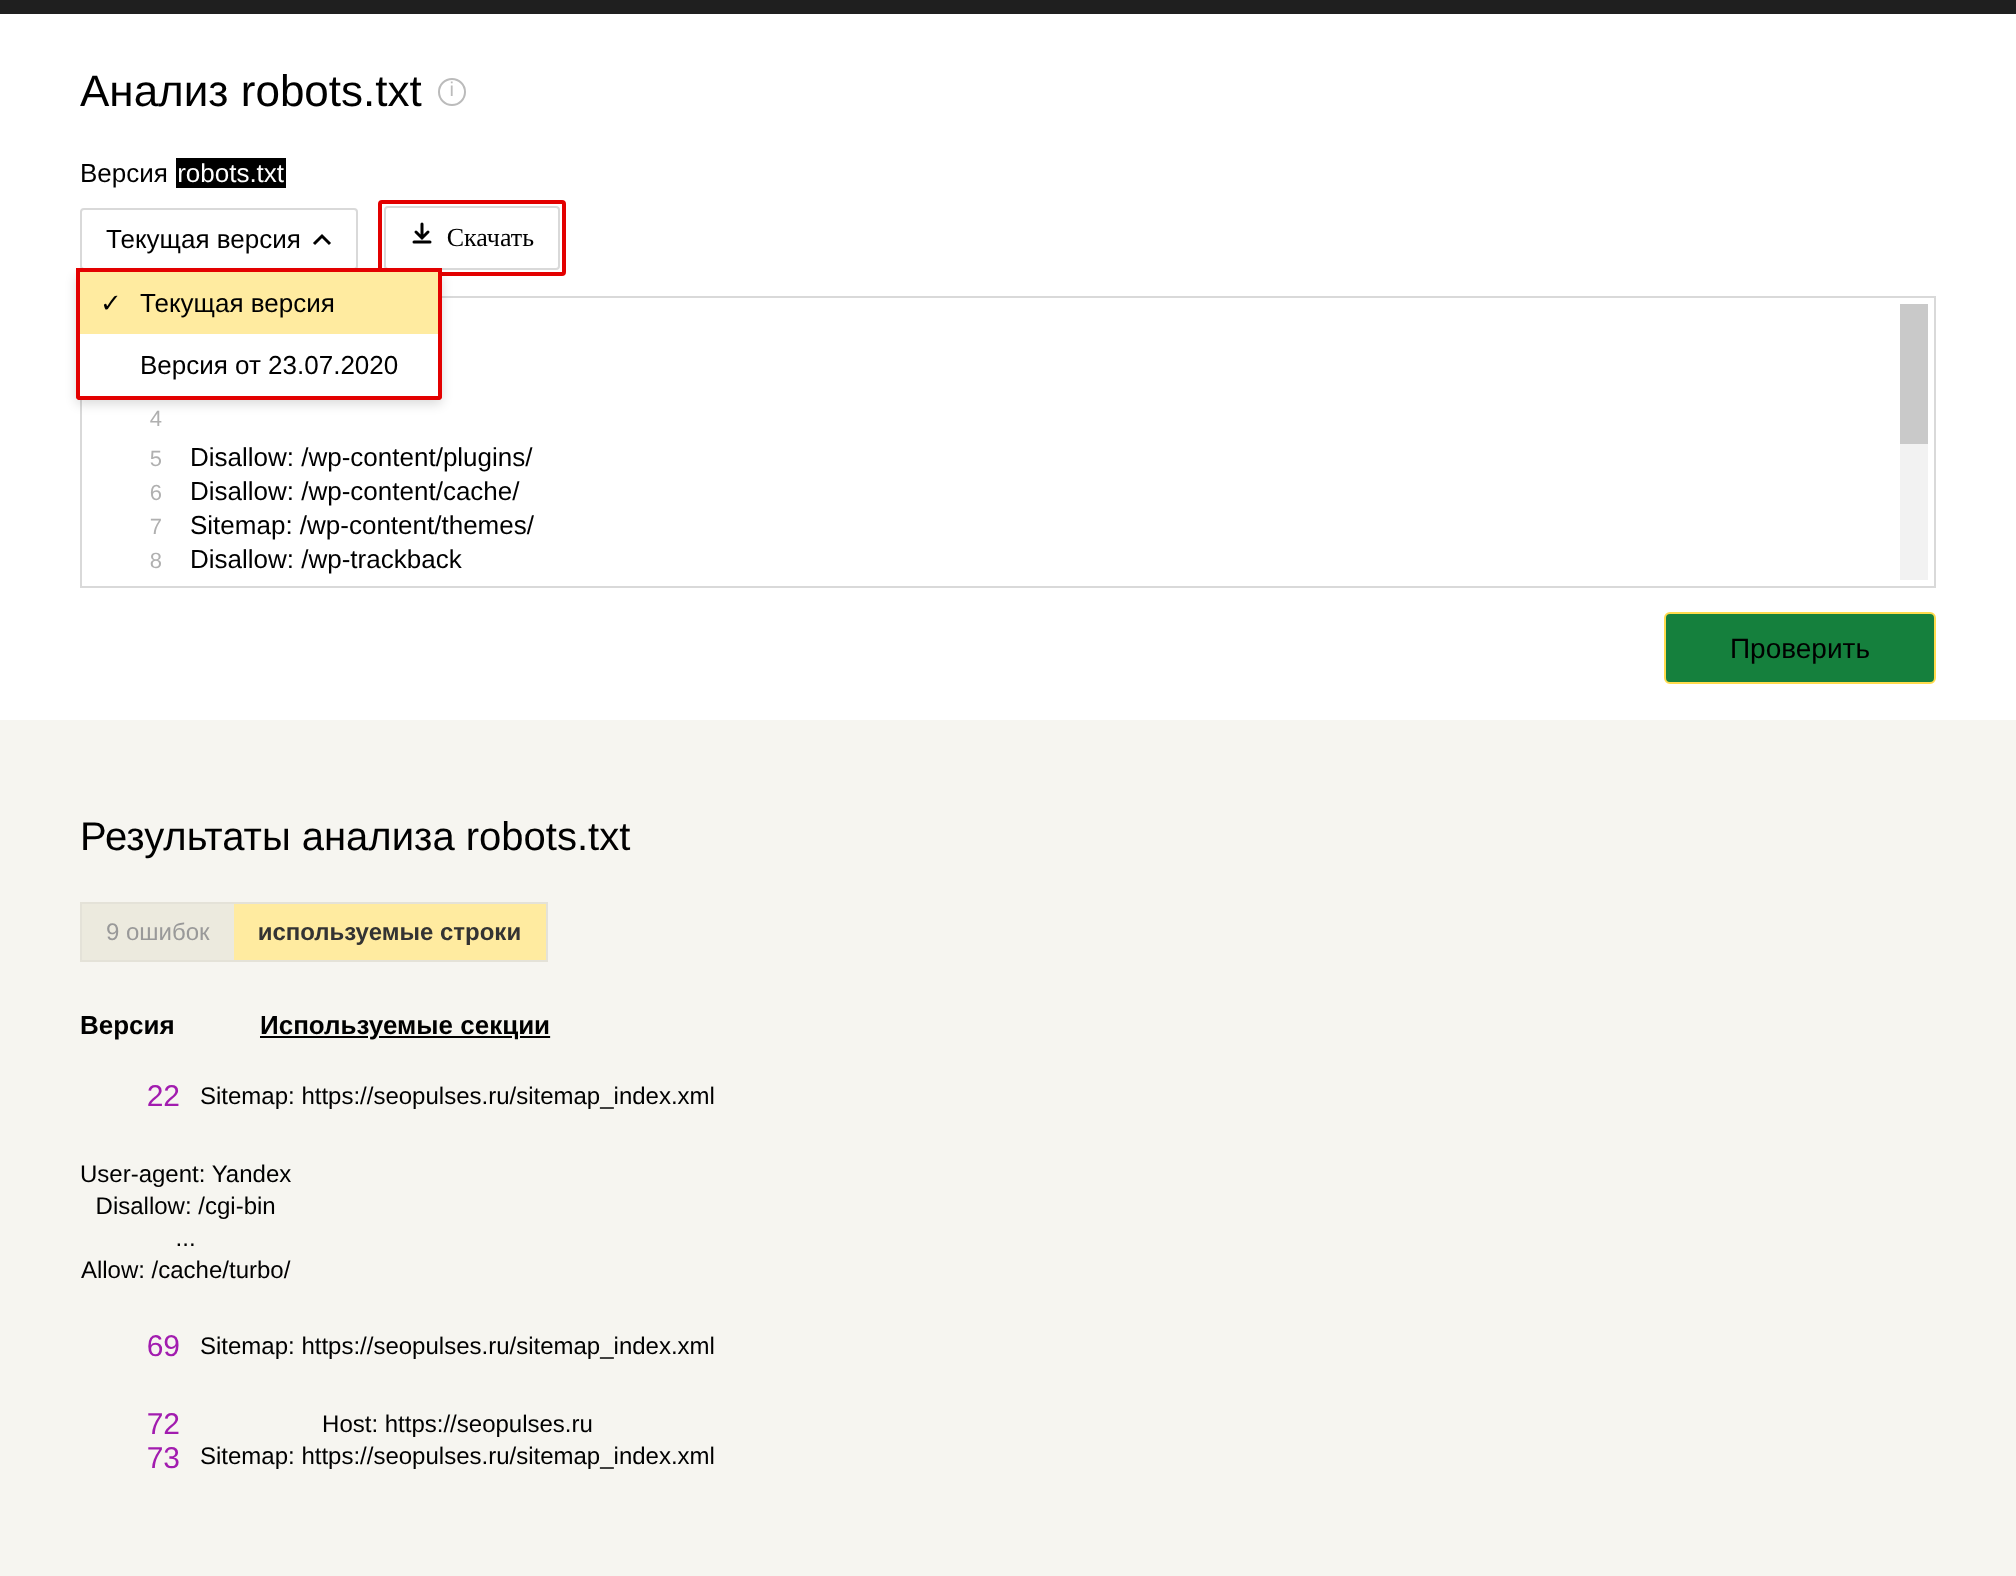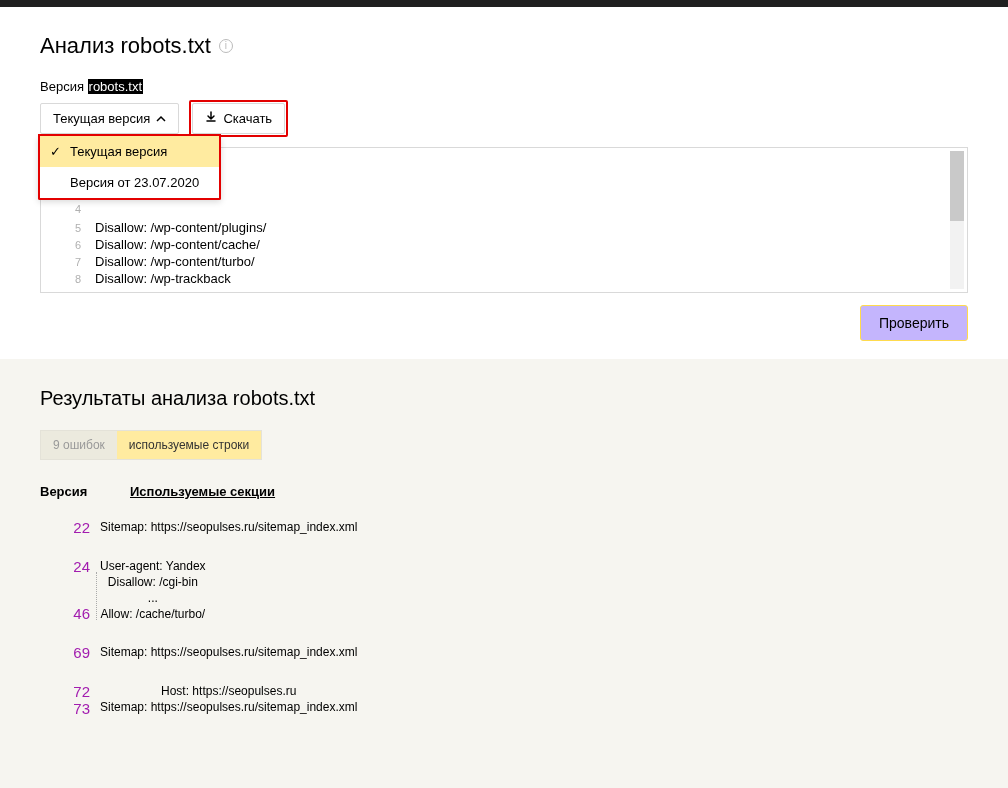--- a/index.html
+++ b/index.html
@@ -60,20 +60,21 @@
     cursor: pointer;
     display: inline-flex;
     align-items: center;
     gap: 6px;
     border-radius: 2px;
   }
   .btn-download {
     display: inline-flex;
     align-items: flex-end;
     gap: 6px;
+    font-family: Liberation Serif, serif;
   }
   .red-box {
     border: 2px solid #e30000;
     border-radius: 2px;
     padding: 0;
   }
   .red-box-inner {
     margin: 1px;
   }
   .dropdown {
@@ -154,55 +155,57 @@
     height: 70px;
     background: #c9c9c9;
   }
   .check-row {
     display: flex;
     justify-content: flex-end;
     margin-top: 12px;
     margin-bottom: 18px;
   }
   .btn-check {
-    background: #c4b5fd;
+    background: #15803d;
     border: 1px solid #ffdb4d;
-    padding: 9px 18px;
+    padding: 9px 32px;
     font-size: 14px;
     cursor: pointer;
     border-radius: 3px;
   }
   .results {
     background: #f6f5f0;
     margin: 0 -40px;
     padding: 28px 40px 50px 40px;
   }
   .results-title {
     font-size: 20px;
     font-weight: 400;
     margin-bottom: 20px;
+    margin-top: 20px;
   }
   .tabs {
     display: flex;
     margin-bottom: 24px;
     border:1px solid #e4e2d8;
     width:fit-content;
   }
   .tab {
     padding: 7px 12px;
     font-size: 12px;
     cursor: pointer;
   }
   .tab-errors {
     background: #eceade;
     color: #999;
   }
   .tab-used {
     background: #ffeba0;
     color: #333;
+    font-weight: bold;
   }
   .result-header {
     display: flex;
     gap: 30px;
     font-weight: bold;
     font-size: 13px;
     margin-bottom: 20px;
   }
   .col-lines {
     width: 60px;
@@ -306,21 +309,21 @@
       <div class="code-line">
         <span class="ln">5</span>
         <span class="code-txt">Disallow: /wp-content/plugins/</span>
       </div>
       <div class="code-line">
         <span class="ln">6</span>
         <span class="code-txt">Disallow: /wp-content/cache/</span>
       </div>
       <div class="code-line">
         <span class="ln">7</span>
-        <span class="code-txt">Disallow: /wp-content/turbo/</span>
+        <span class="code-txt">Sitemap: /wp-content/themes/</span>
       </div>
       <div class="code-line">
         <span class="ln">8</span>
         <span class="code-txt">Disallow: /wp-trackback</span>
       </div>
     </div>
     <div class="scrollbar">
       <div class="scrollthumb"></div>
     </div>
   </div>
@@ -351,26 +354,20 @@
     <div class="result-block">
       <div class="rb-lines">
         <span class="ln1">22</span>
       </div>
       <div class="rb-content">
         <div>Sitemap: https://seopulses.ru/sitemap_index.xml</div>
       </div>
     </div>
 
     <div class="result-block">
-      <div class="rb-lines">
-        <span class="ln1">24</span>
-        <span style="height:30px;display:block"></span>
-        <span class="ln2">46</span>
-        <span class="vdots"></span>
-      </div>
       <div class="rb-content">
         <div>User-agent: Yandex</div>
         <div>Disallow: /cgi-bin</div>
         <div>...</div>
         <div>Allow: /cache/turbo/</div>
       </div>
     </div>
 
     <div class="result-block">
       <div class="rb-lines">

